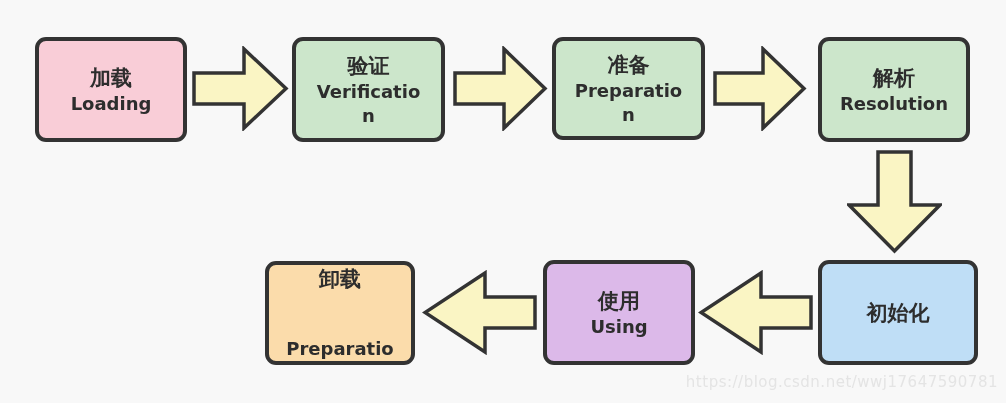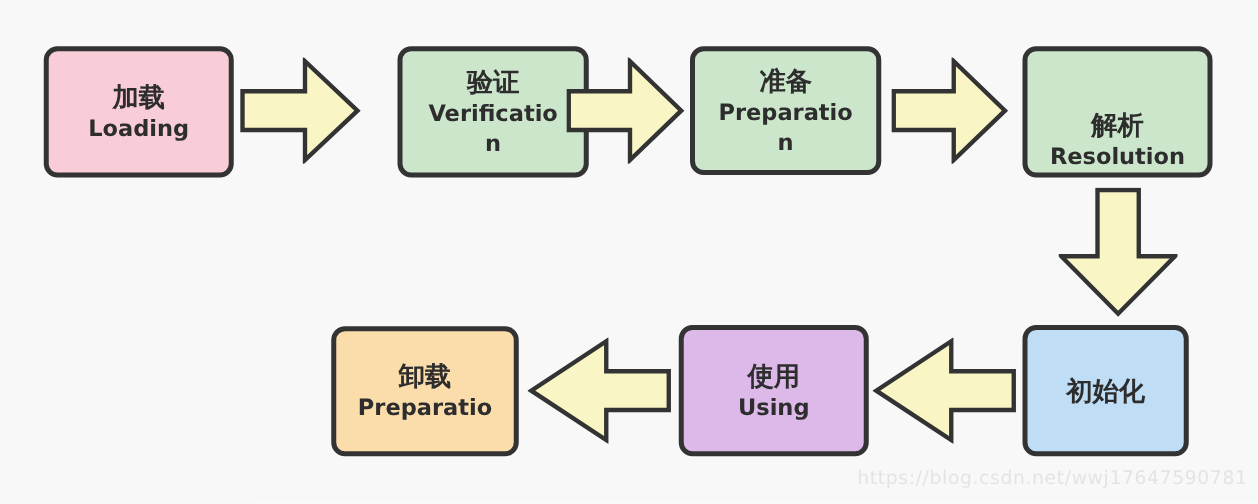--- a/index.html
+++ b/index.html
@@ -21,23 +21,23 @@
     justify-content: center;
     text-align: center;
   }
   .zh { font-size: 21px; line-height: 28px; white-space: pre-line; }
   .en { font-size: 18px; line-height: 24px; white-space: pre-line; }
 
   
   .n1 { left: 35px;  top: 37px; width: 152px; height: 105px; }
   .n2 { left: 292px; top: 37px; width: 153px; height: 105px; }
   .n3 { left: 552px; top: 37px; width: 153px; height: 103px; }
-  .n4 { left: 818px; top: 37px; width: 152px; height: 105px; justify-content: flex-end; }
+  .n4 { left: 818px; top: 37px; width: 152px; height: 105px; }
   
-  .n5 { left: 818px; top: 260px; width: 133px; height: 105px; }
+  .n5 { left: 818px; top: 260px; width: 160px; height: 105px; }
   .n6 { left: 543px; top: 260px; width: 152px; height: 105px; }
   .n7 { left: 265px; top: 261px; width: 150px; height: 104px; }
 
   .arrow { position: absolute; display: block; }
   .a1 { left: 192px; top: 46px;  width: 97px;  height: 85px; }
   .a2 { left: 453px; top: 46px;  width: 95px;  height: 85px; }
   .a3 { left: 713px; top: 46px;  width: 94px;  height: 85px; }
   .a4 { left: 847px; top: 150px; width: 95px;  height: 104px; }
   .a5 { left: 698px; top: 270px; width: 115px; height: 85px; }
   .a6 { left: 422px; top: 270px; width: 115px; height: 85px; }
@@ -55,21 +55,21 @@
 </head>
 <body>
 
 <div class="canvas" style="background-color: rgb(248, 248, 248); color: rgb(45, 45, 45);">
 
   <div class="node n1" style="background-color: rgb(249, 205, 215); border-color: rgb(51, 51, 51); align-items: center;">
     <div class="zh">加载</div>
     <div class="en">Loading</div>
   </div>
 
-  <div class="node n2" style="background-color: rgb(204, 230, 203); border-color: rgb(51, 51, 51); margin-left: 26px;">
+  <div class="node n2" style="background-color: rgb(204, 230, 203); border-color: rgb(51, 51, 51);">
     <div class="zh">验证</div>
     <div class="en">Verificatio
 n</div>
   </div>
 
   <div class="node n3" style="background-color: rgb(204, 230, 203); border-color: rgb(51, 51, 51);">
     <div class="zh">准备</div>
     <div class="en">Preparatio
 n</div>
   </div>
@@ -81,21 +81,21 @@
 
   <div class="node n5" style="background-color: rgb(191, 222, 246); border-color: rgb(51, 51, 51);">
     <div class="zh">初始化</div>
   </div>
 
   <div class="node n6" style="background-color: rgb(220, 185, 233); border-color: rgb(51, 51, 51);">
     <div class="zh">使用</div>
     <div class="en">Using</div>
   </div>
 
-  <div class="node n7" style="background-color: rgb(251, 220, 171); border-color: rgb(51, 51, 51);">
+  <div class="node n7" style="background-color: rgb(251, 220, 171); border-color: rgb(51, 51, 51); justify-content: space-between;">
     <div class="zh">卸载</div>
     <div class="en">Preparatio</div>
   </div>
 
   <svg class="arrow a1" viewBox="0 0 97 85">
     <polygon points="2,27 52,27 52,3 94,42.5 52,82 52,58 2,58" style="fill: rgb(250, 245, 196); stroke: rgb(51, 51, 51);"></polygon>
   </svg>
 
   <svg class="arrow a2" viewBox="0 0 95 85">
     <polygon points="2,27 51,27 51,3 92,42.5 51,82 51,58 2,58" style="fill: rgb(250, 245, 196); stroke: rgb(51, 51, 51);"></polygon>

